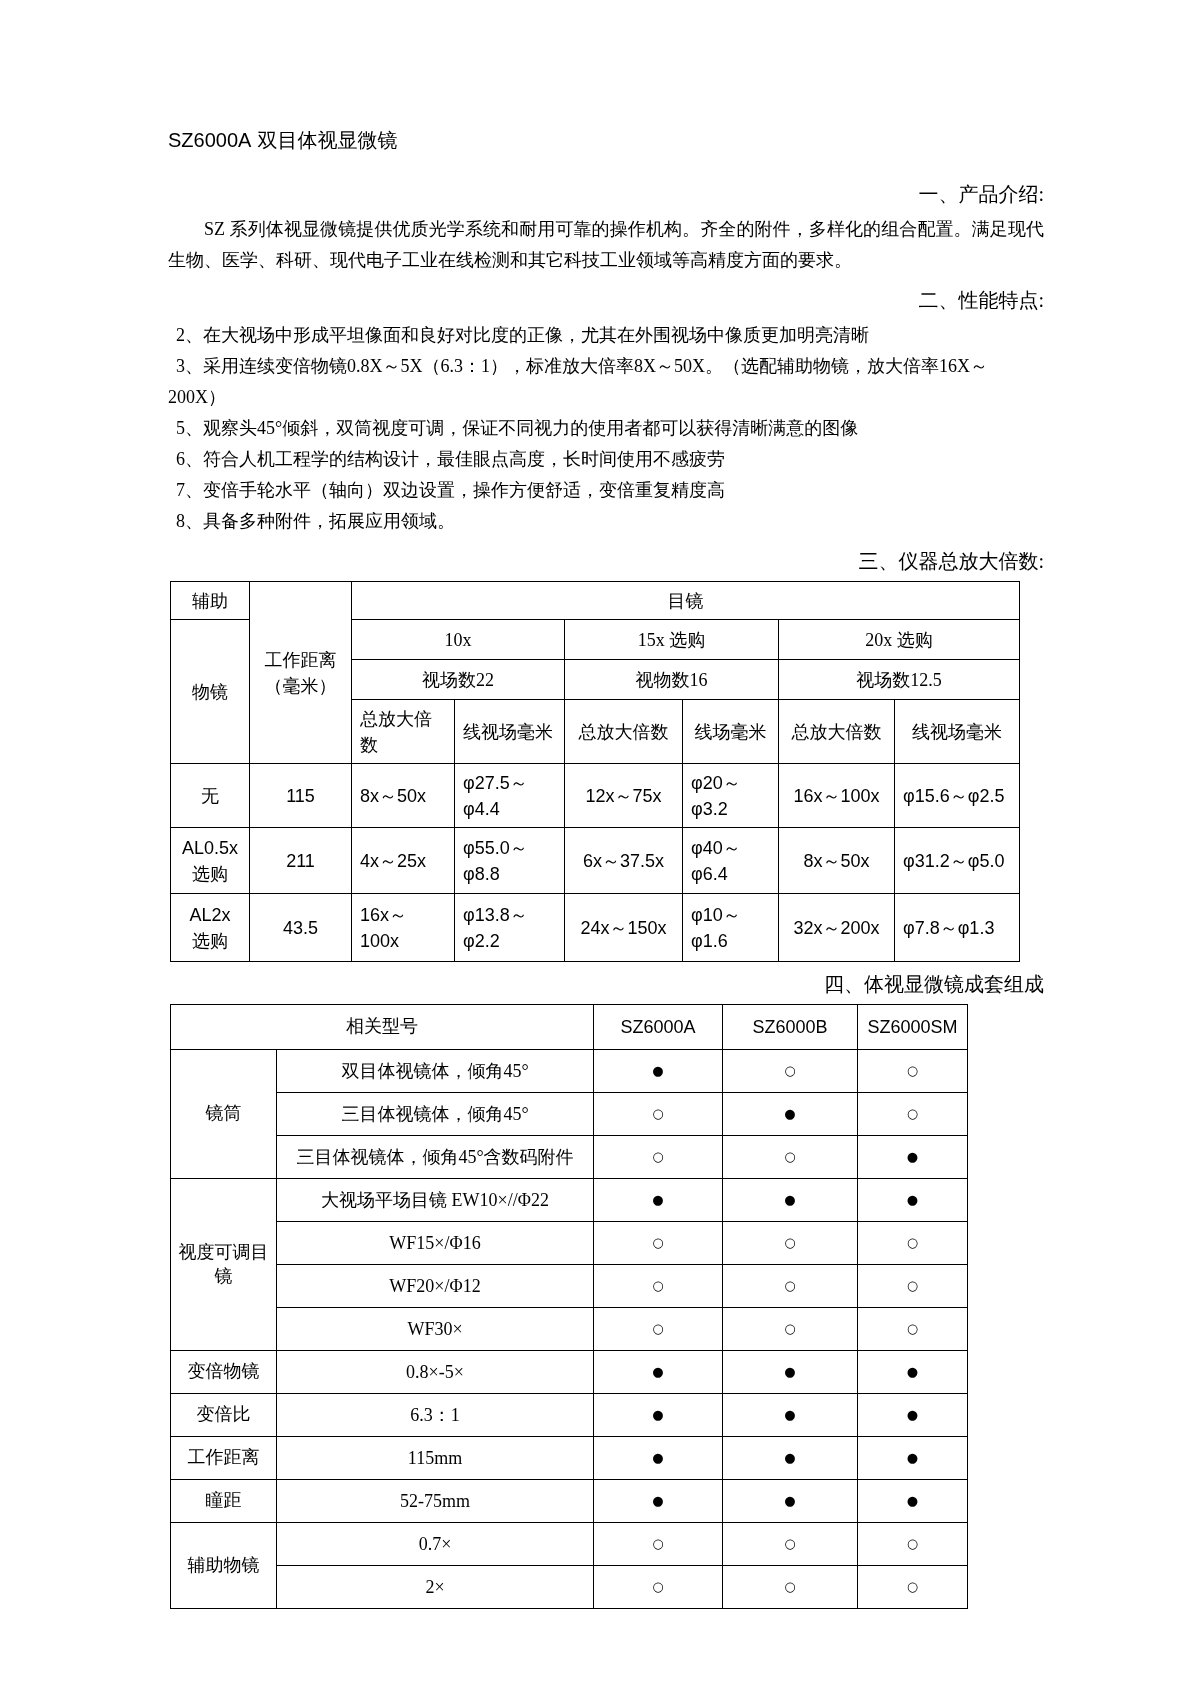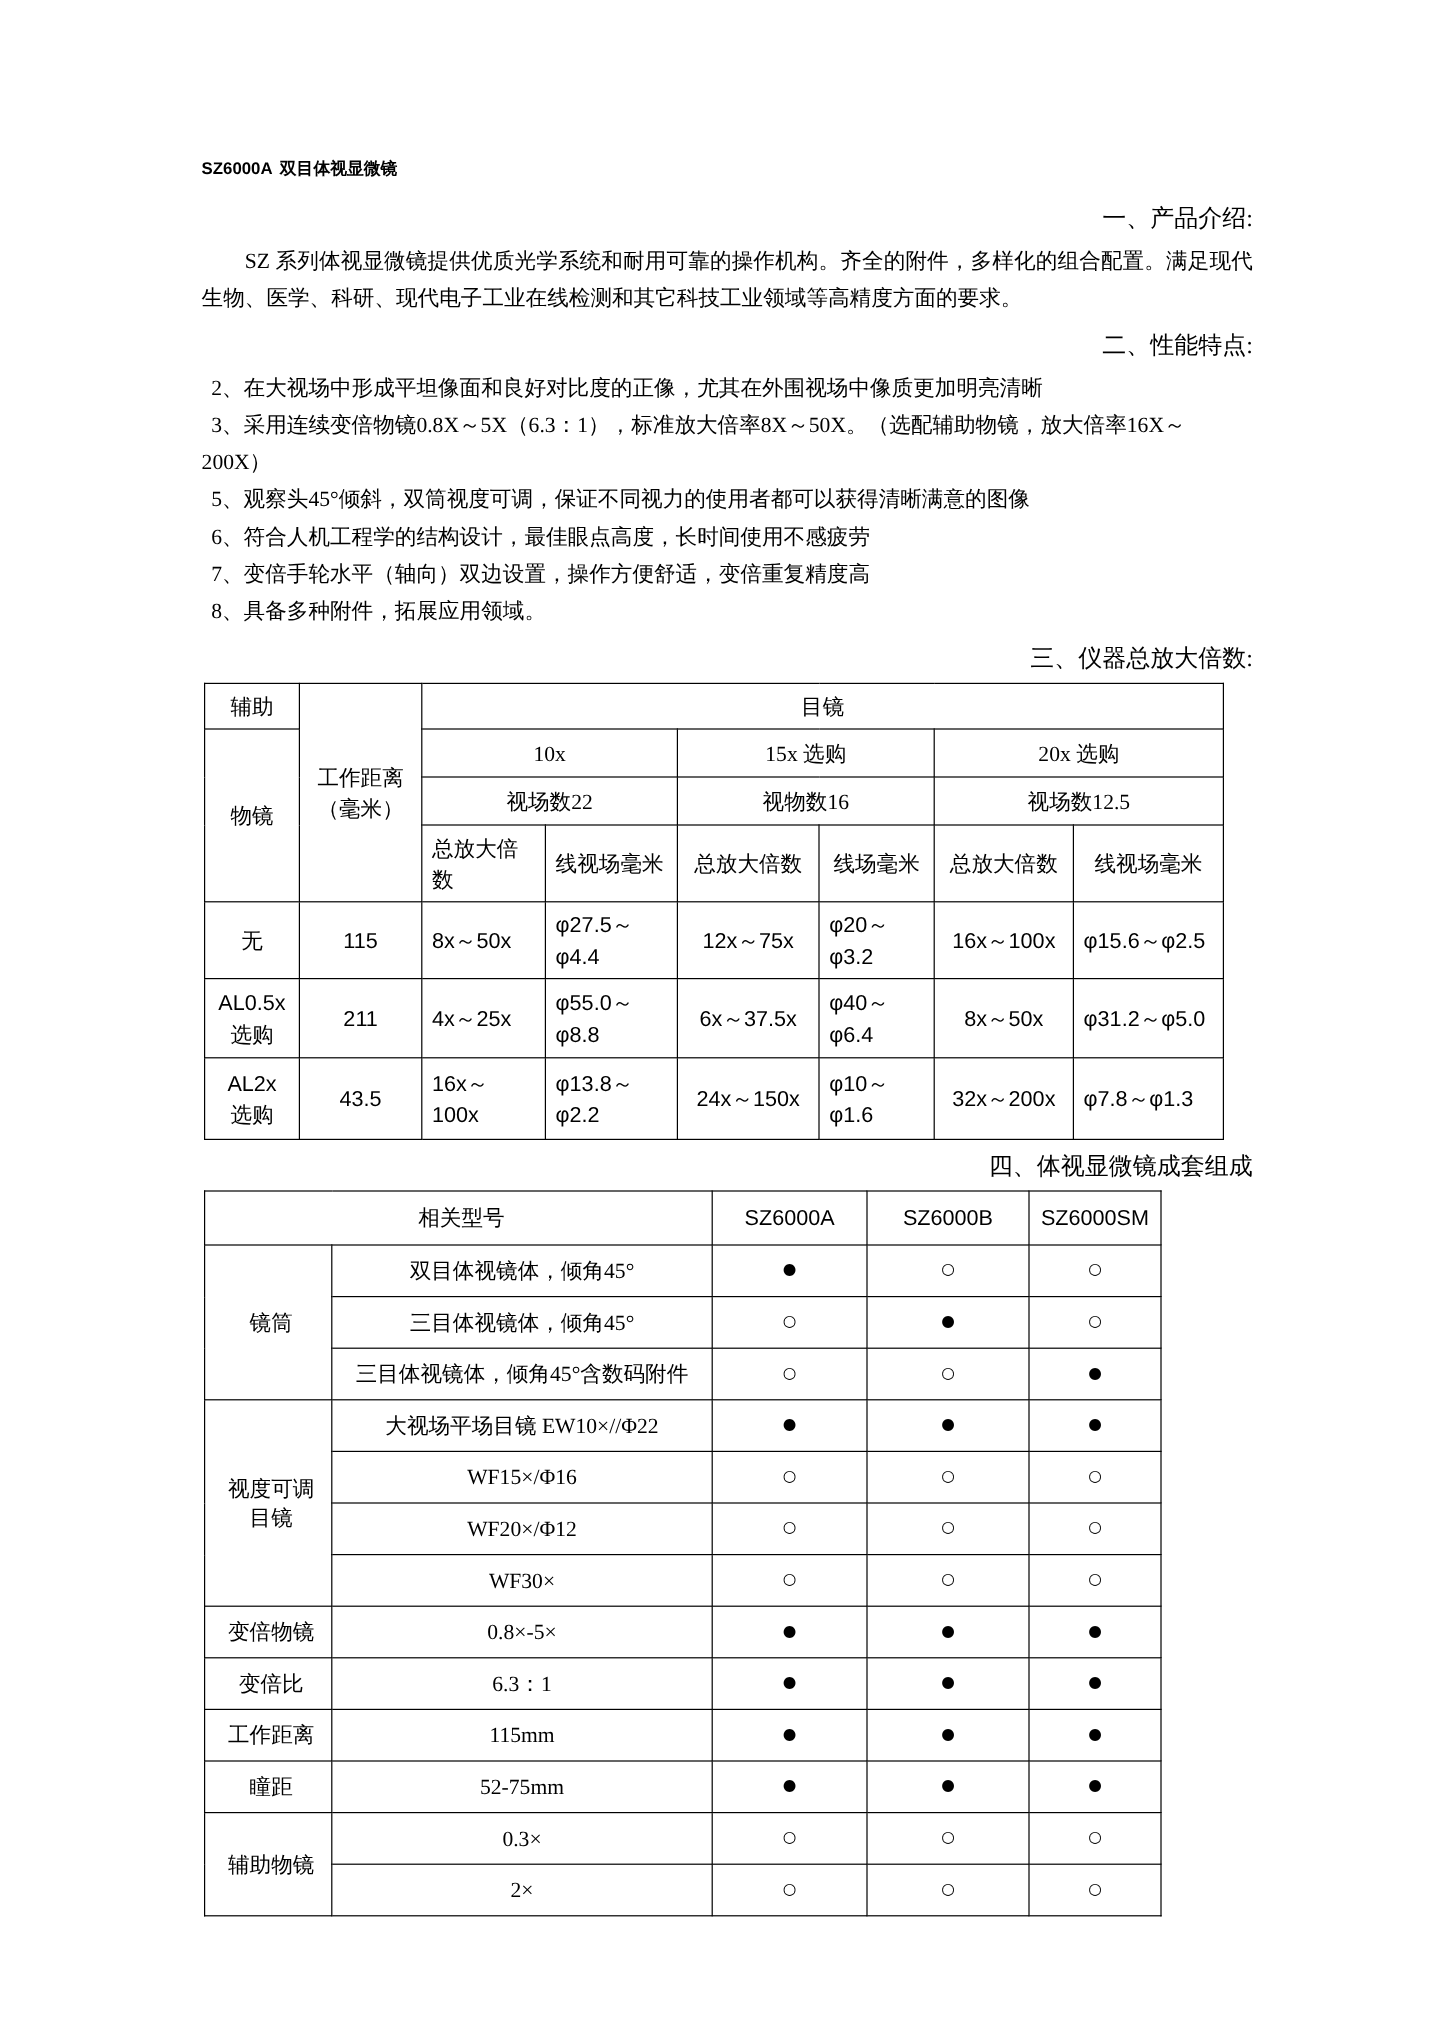--- a/index.html
+++ b/index.html
@@ -3,35 +3,35 @@
 <meta charset="utf-8">
 <style>
   html,body{margin:0;padding:0;background:#fff;}
   .page{
     width:1200px;height:1697px;box-sizing:border-box;
     padding:128px 156px 0 168px;
     background:#fff;color:#000;
     font-family:"Liberation Serif",serif;
     font-size:18px;overflow:hidden;
   }
-  .title{font-size:14px;font-weight:bold;margin:0 0 16px 0;line-height:24px;}
+  .title{font-size:20px;font-weight:normal;margin:0 0 30px 0;line-height:24px;}
   .title .model{font-family:"Liberation Sans",sans-serif;margin-right:6px;}
   h2.sec{font-size:20px;font-weight:normal;margin:12px 0 8px 0;line-height:24px;text-align:right;}
   .para{margin:2px 0 6px 0;text-indent:2em;line-height:31px;text-align:justify;}
   .features{margin:0;}
   .feature{margin:0;line-height:31px;text-indent:8px;}
   table{border-collapse:collapse;table-layout:fixed;border:1px solid #14532d;}
   th,td{border:1px solid #000;font-weight:normal;padding:2px 6px;
         text-align:center;vertical-align:middle;font-size:18px;line-height:26px;
         overflow:hidden;}
   .t1{width:849px;margin:6px 0 2px 2px;}
   .t2{width:797px;margin:4px 0 0 2px;}
   .t1 td{font-family:"Liberation Sans",sans-serif;}
   .t1 th{font-family:"Liberation Serif",serif;}
-  .t2 .label-cell{font-family:Liberation Sans, sans-serif;line-height:24px;padding-left:11px;}
+  .t2 .label-cell{font-family:Liberation Mono, monospace;line-height:24px;}
   .t2 .item-cell{font-family:"Liberation Serif",serif;}
   .t2 th.model{font-family:"Liberation Sans",sans-serif;}
   .pre{white-space:pre-line;}
   .left{text-align:left;padding-left:8px;}
   .mark{font-family:"DejaVu Sans",sans-serif;font-size:13px;}
 </style>
 </head>
 <body>
 
 <div class="page">
@@ -214,21 +214,21 @@
         </tr>
         <tr style="height: 43px;">
           <td class="label-cell" rowspan="1">瞳距</td>
           <td class="item-cell">52-75mm</td>
           <td class="mark">●</td>
           <td class="mark">●</td>
           <td class="mark">●</td>
         </tr>
         <tr style="height: 43px;">
           <td class="label-cell" rowspan="2">辅助物镜</td>
-          <td class="item-cell">0.3×</td>
+          <td class="item-cell">0.7×</td>
           <td class="mark">○</td>
           <td class="mark">○</td>
           <td class="mark">○</td>
         </tr>
         <tr style="height: 43px;">
           <td class="item-cell">2×</td>
           <td class="mark">○</td>
           <td class="mark">○</td>
           <td class="mark">○</td>
         </tr>

